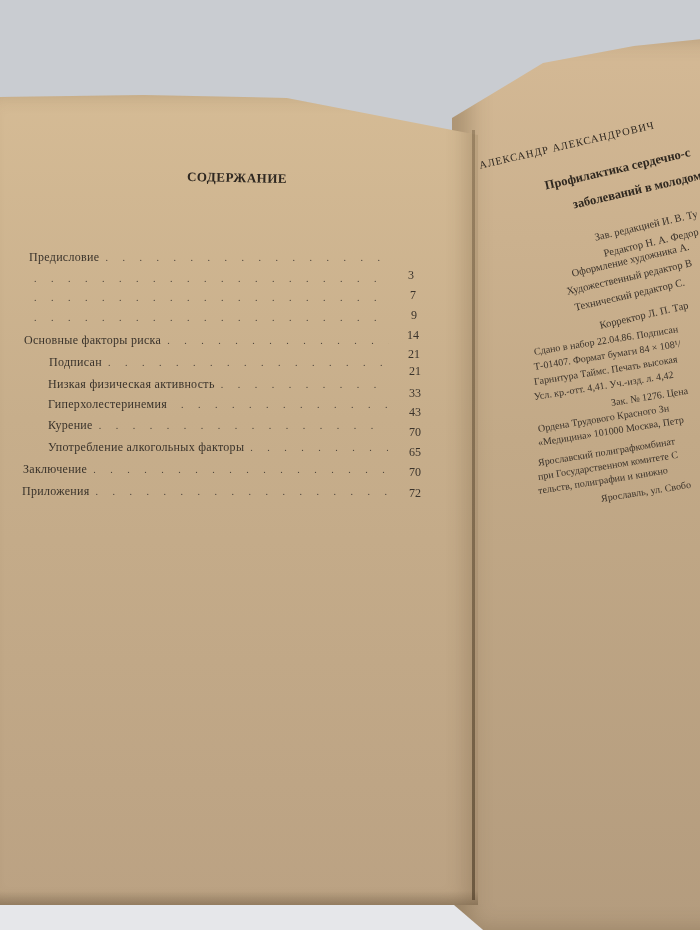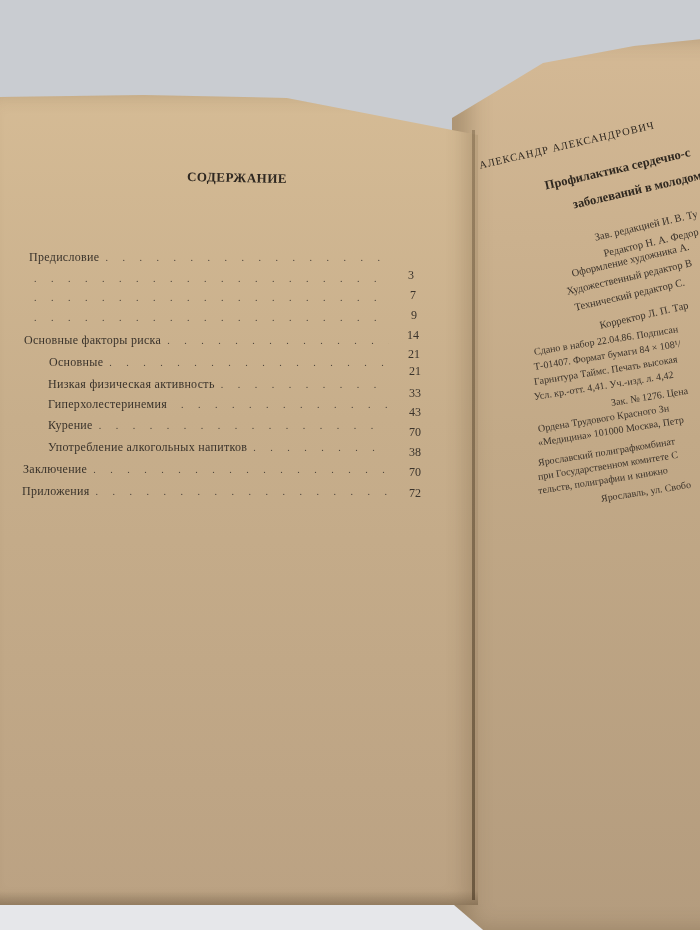--- a/index.html
+++ b/index.html
@@ -97,21 +97,21 @@
   </div>
   <div class="toc-page" style="left:395px;top:328px;">14</div>
 
   <div class="toc-row" style="left:24px;top:333px;width:365px;">
     <span class="toc-label">Основные факторы риска</span>
     <span class="toc-dots">. . . . . . . . . . . . . . . . . . . . . . . . . . . . . . . . . . . . . . . .</span>
   </div>
   <div class="toc-page" style="left:396px;top:347px;">21</div>
 
   <div class="toc-row" style="left:49px;top:355px;width:340px;">
-    <span class="toc-label">Основные</span>
+    <span class="toc-label">Подписан</span>
     <span class="toc-dots">. . . . . . . . . . . . . . . . . . . . . . . . . . . . . . . . . . . . . . . .</span>
   </div>
   <div class="toc-page" style="left:397px;top:364px;">21</div>
 
   <div class="toc-row" style="left:48px;top:377px;width:340px;">
     <span class="toc-label">Низкая физическая активность</span>
     <span class="toc-dots">. . . . . . . . . . . . . . . . . . . . . . . . . . . . . . . . . . . . . . . .</span>
   </div>
   <div class="toc-page" style="left:397px;top:386px;">33</div>
 
@@ -121,24 +121,24 @@
   </div>
   <div class="toc-page" style="left:397px;top:405px;">43</div>
 
   <div class="toc-row" style="left:48px;top:418px;width:340px;">
     <span class="toc-label">Курение</span>
     <span class="toc-dots">. . . . . . . . . . . . . . . . . . . . . . . . . . . . . . . . . . . . . . . .</span>
   </div>
   <div class="toc-page" style="left:397px;top:425px;">70</div>
 
   <div class="toc-row" style="left:48px;top:440px;width:340px;">
-    <span class="toc-label">Употребление алкогольных напитков</span>
-    <span class="toc-dots">. . . . . . . . . . . . . . . . . . . . . . . . . . . . . . . . . . . . . . . .</span>
-  </div>
-  <div class="toc-page" style="left:397px;top:445px;">38</div>
+    <span class="toc-label">Употребление алкогольных факторы</span>
+    <span class="toc-dots">. . . . . . . . . . . . . . . . . . . . . . . . . . . . . . . . . . . . . . . .</span>
+  </div>
+  <div class="toc-page" style="left:397px;top:445px;">65</div>
 
   <div class="toc-row" style="left:23px;top:462px;width:365px;">
     <span class="toc-label">Заключение</span>
     <span class="toc-dots">. . . . . . . . . . . . . . . . . . . . . . . . . . . . . . . . . . . . . . . .</span>
   </div>
   <div class="toc-page" style="left:397px;top:465px;">70</div>
 
   <div class="toc-row" style="left:22px;top:484px;width:366px;">
     <span class="toc-label">Приложения</span>
     <span class="toc-dots">. . . . . . . . . . . . . . . . . . . . . . . . . . . . . . . . . . . . . . . .</span>

